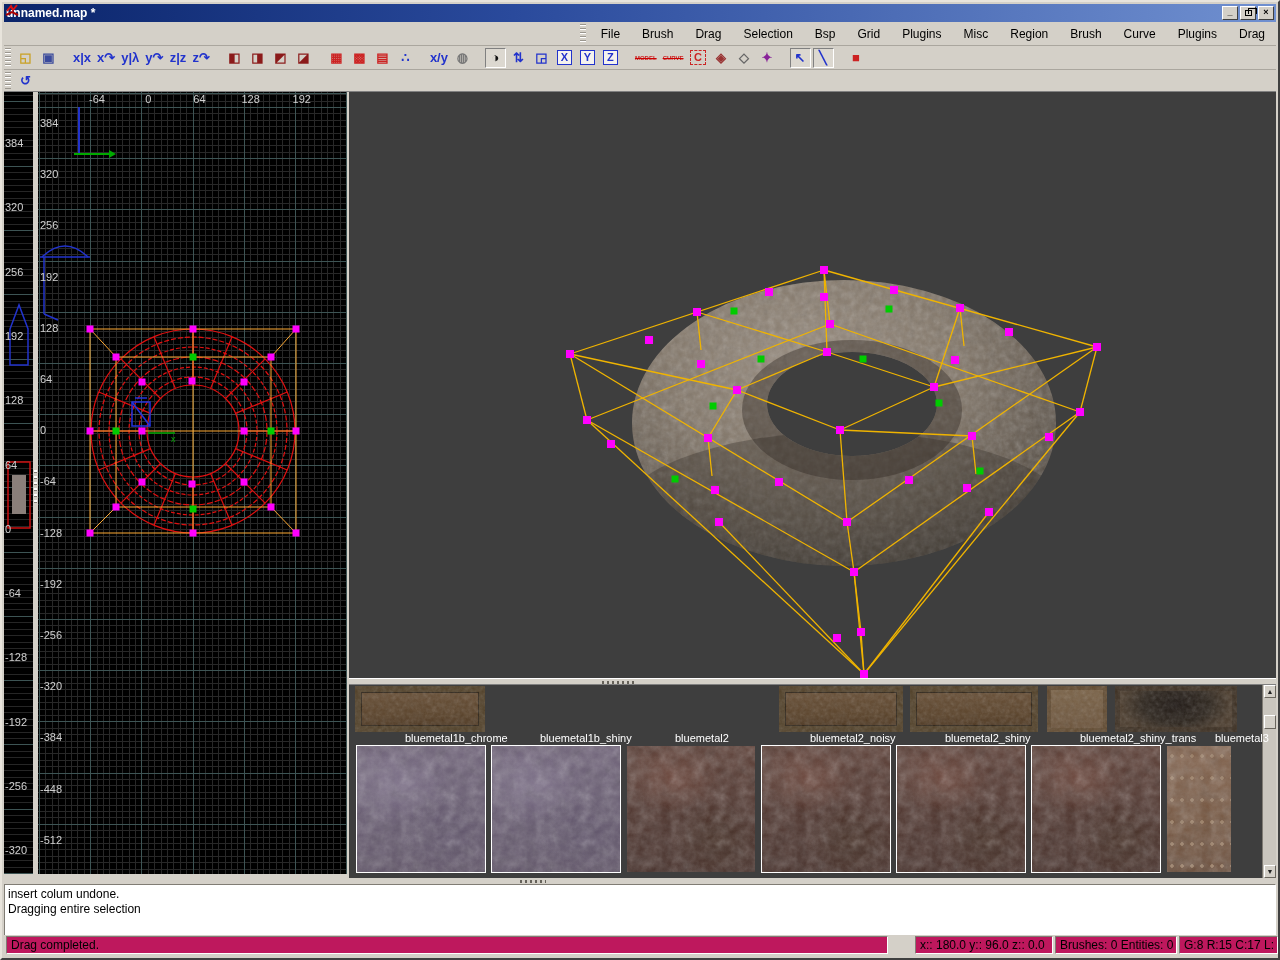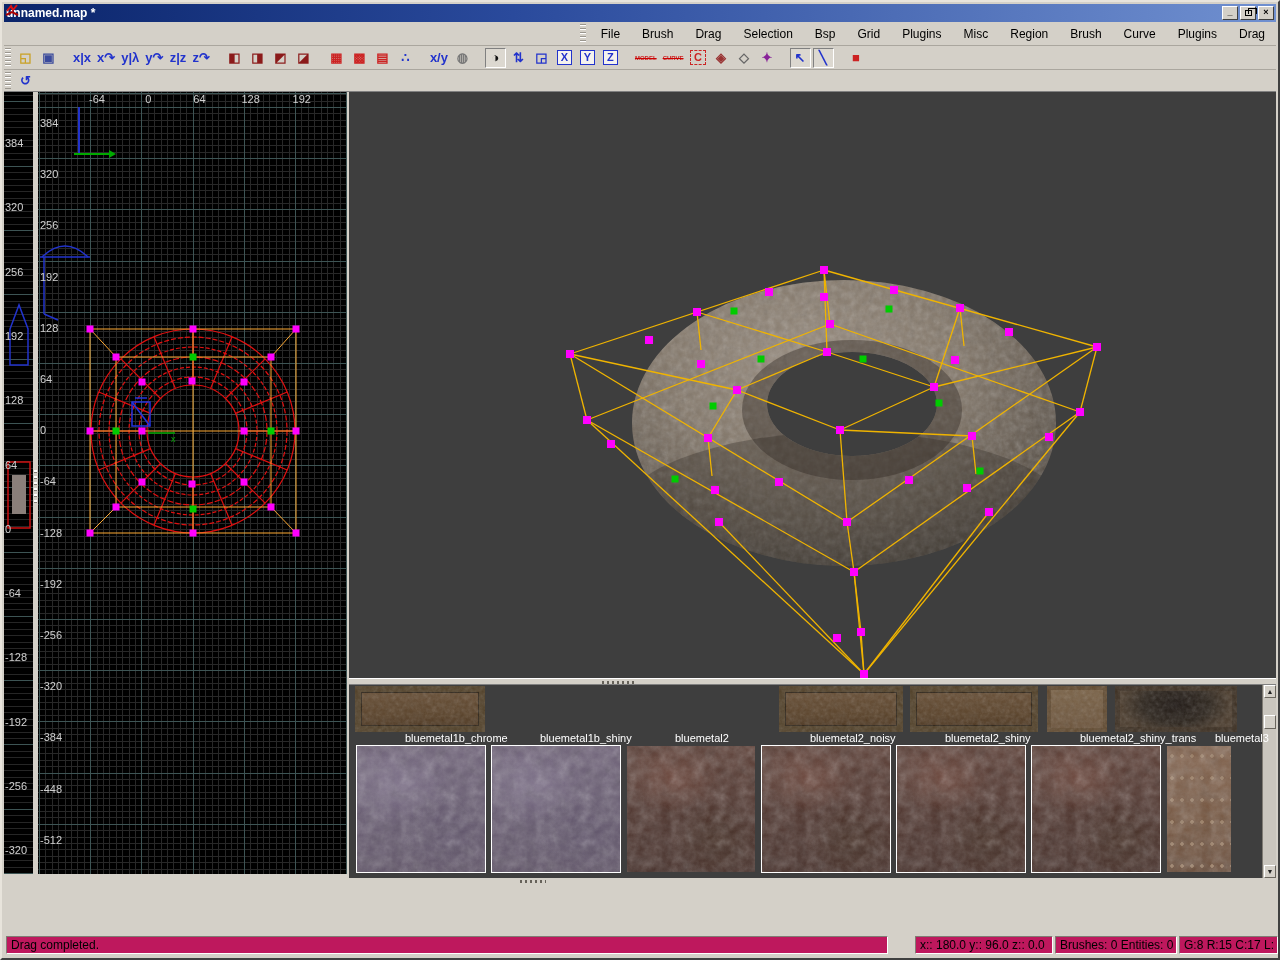--- a/index.html
+++ b/index.html
@@ -551,20 +551,24 @@
       <div class="tex-label" style="left: 818px; top: 47px;">bluemetal3</div>
       <div class="tex-tile v-rust3" style="left: 818px; top: 61px; width: 64px; height: 126px;">
         <div class="noise"></div>
       </div>
     </div>
 
   <div id="console-split">
       <div class="dots"></div>
     </div>
 
+  <div id="console">
+      <div>insert colum undone.</div>
+      <div>Dragging entire selection</div>
+    </div>
 
   <div id="statusbar">
     <div class="status-seg" style="left:2px; width:882px;"><span>Drag completed.</span></div>
     <div class="status-seg" style="left:911px; width:138px;"><span>x:: 180.0  y:: 96.0  z:: 0.0</span></div>
     <div class="status-seg" style="left:1051px; width:122px;"><span>Brushes: 0 Entities: 0</span></div>
     <div class="status-seg" style="left:1175px; width:99px;"><span>G:8 R:15 C:17 L:</span></div>
   </div>
 
 </div>
 

